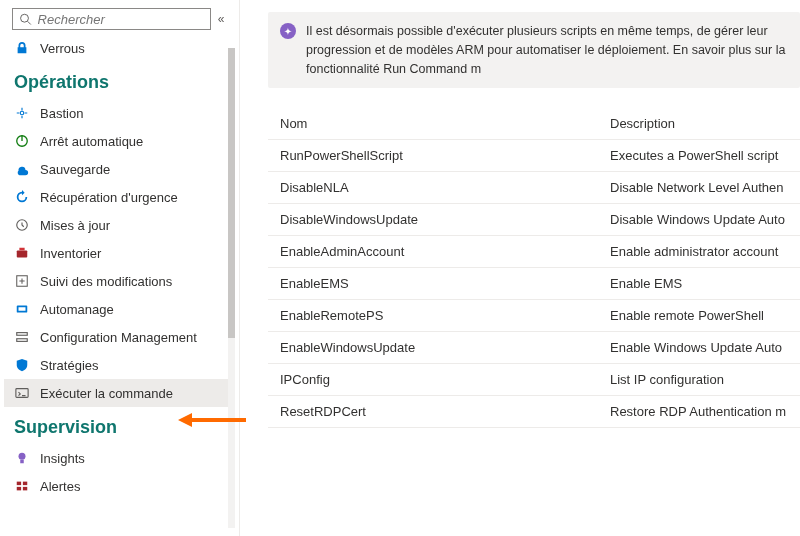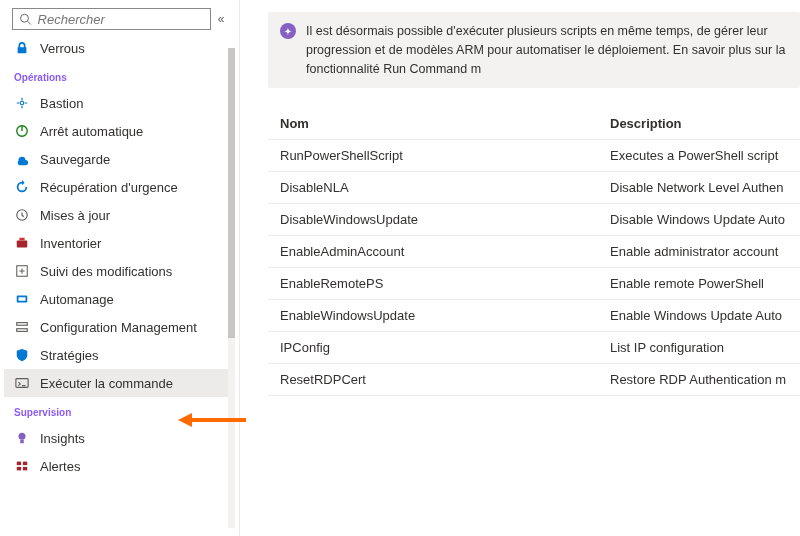--- a/index.html
+++ b/index.html
@@ -49,23 +49,23 @@
   }
   .collapse-btn {
     width: 20px;
     text-align: center;
     color: #605e5c;
     cursor: pointer;
     font-size: 12px;
   }
   .nav-section-header {
     font-weight: 600;
-    font-size: 10px;
+    font-size: 18px;
     padding: 10px 12px 6px 10px;
-    color: #8b5cf6;
+    color: #0f766e;
   }
   .nav-item {
     display: flex;
     align-items: center;
     padding: 6px 10px;
     cursor: pointer;
     font-size: 13px;
     color: #323130;
     position: relative;
   }
@@ -138,21 +138,21 @@
     margin-bottom: 24px;
     padding-right: 4px;
   }
   table.cmd-table {
     width: 100%;
     border-collapse: collapse;
     font-size: 13px;
   }
   table.cmd-table th {
     text-align: left;
-    font-weight: 700;
+    font-weight: 400;
     padding: 8px 12px;
     border-bottom: 1px solid #edebe9;
     color: #323130;
   }
   table.cmd-table td {
     padding: 8px 12px;
     border-bottom: 1px solid #edebe9;
     color: #323130;
     white-space: nowrap;
     overflow: hidden;
@@ -342,20 +342,24 @@
         </tr>
       <tr>
           <td>DisableWindowsUpdate</td>
           <td>Disable Windows Update Auto</td>
         </tr>
       <tr>
           <td>EnableAdminAccount</td>
           <td>Enable administrator account</td>
         </tr>
       <tr>
+          <td>EnableEMS</td>
+          <td>Enable EMS</td>
+        </tr>
+      <tr>
           <td>EnableRemotePS</td>
           <td>Enable remote PowerShell</td>
         </tr>
       <tr>
           <td>EnableWindowsUpdate</td>
           <td>Enable Windows Update Auto</td>
         </tr>
       <tr>
           <td>IPConfig</td>
           <td>List IP configuration</td>

